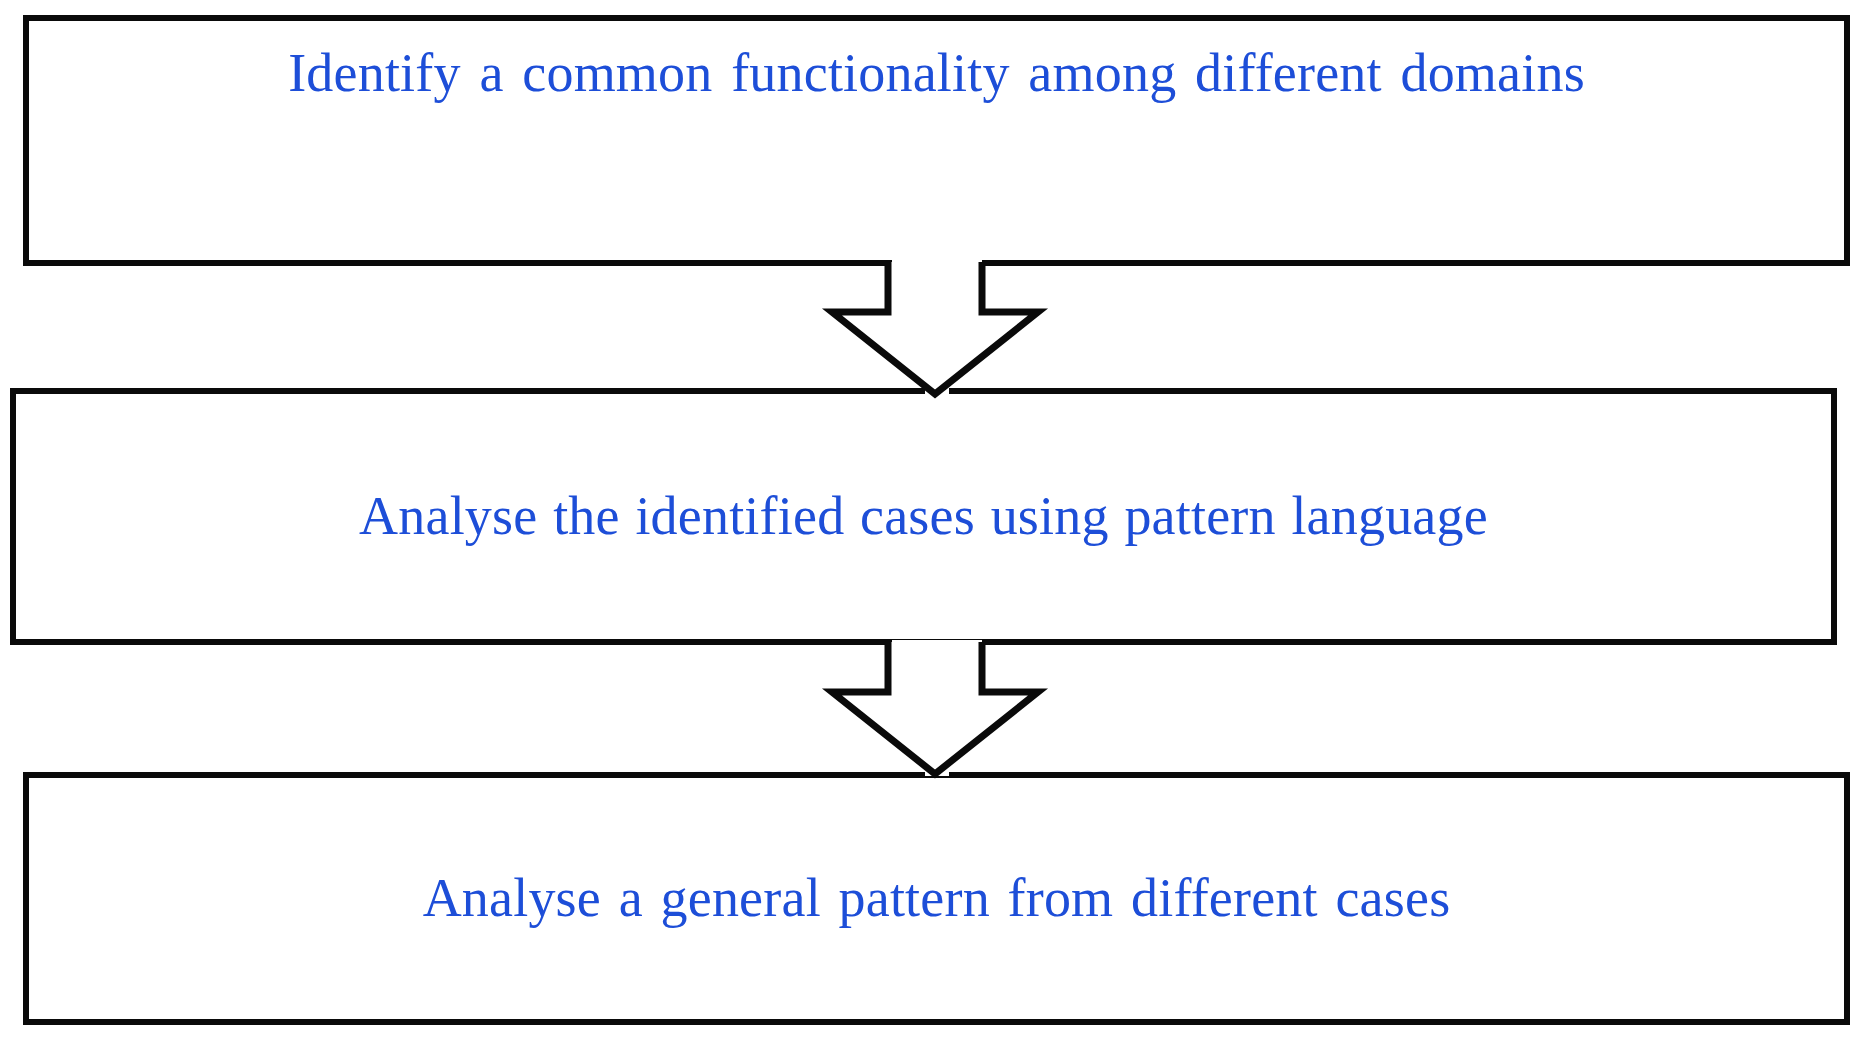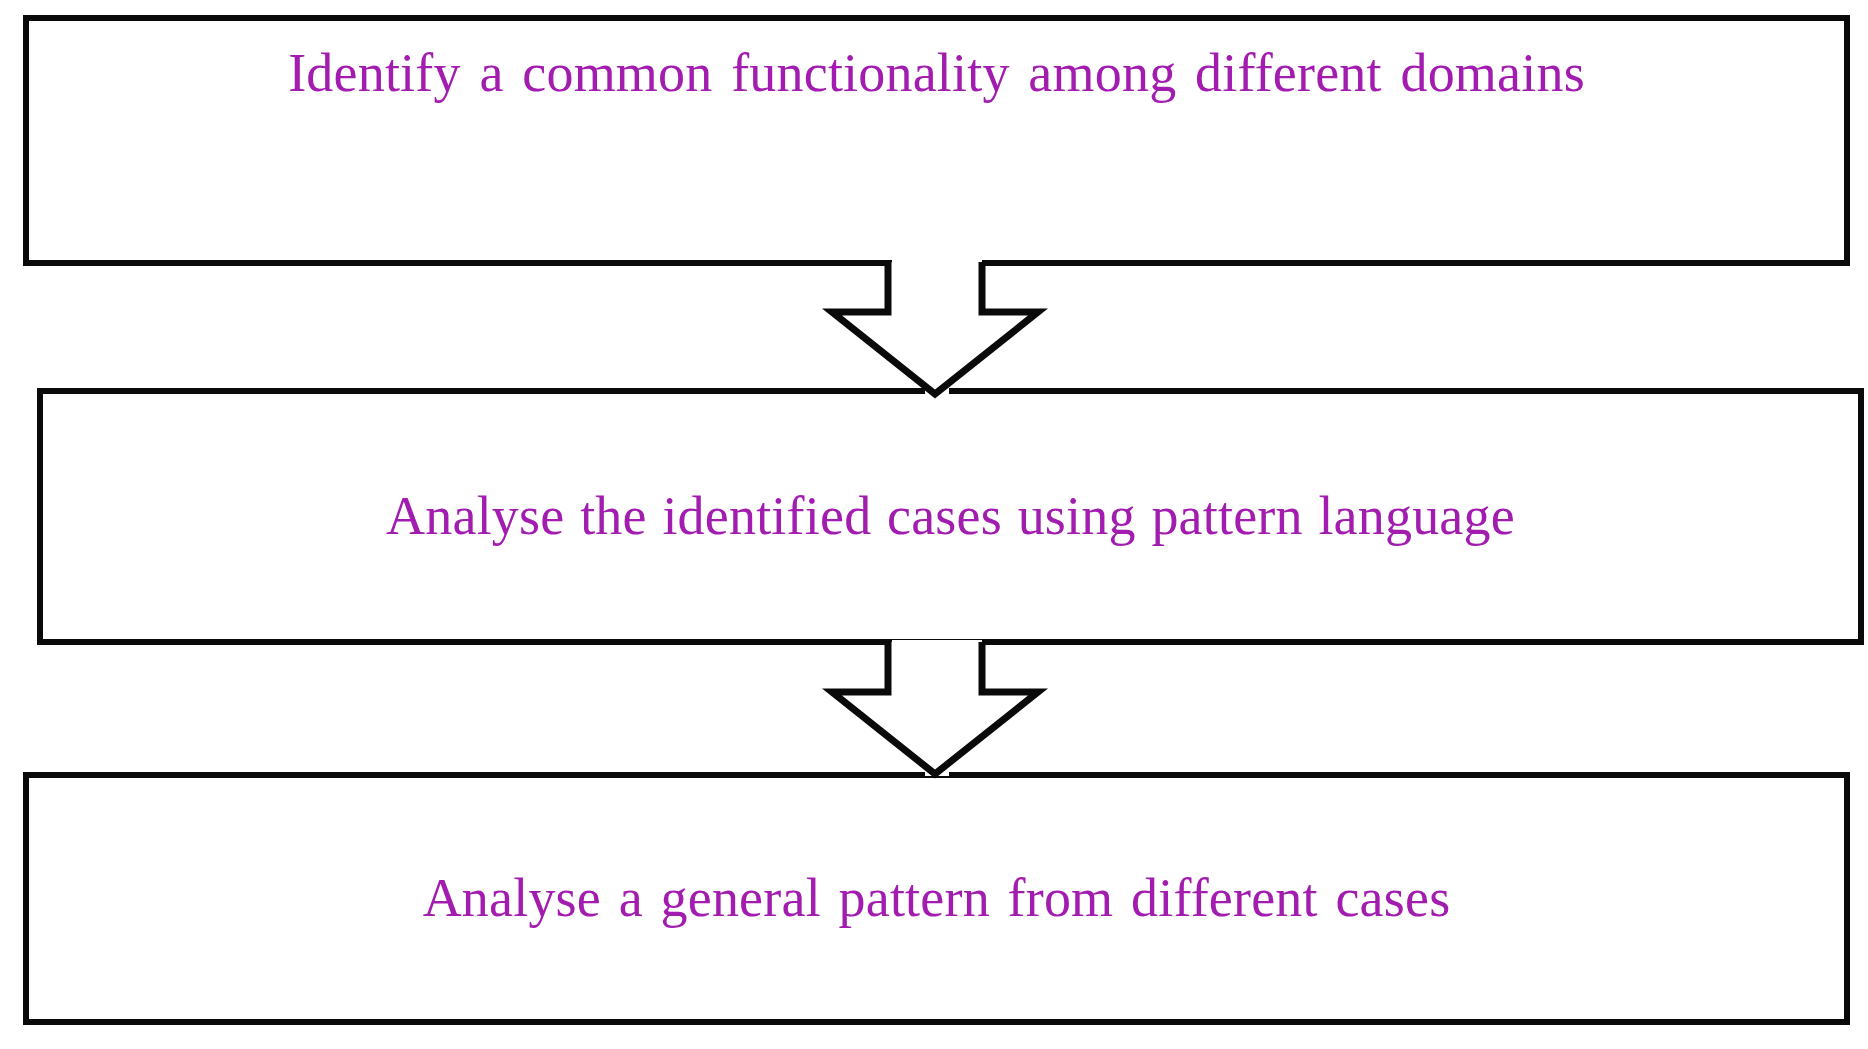--- a/index.html
+++ b/index.html
@@ -23,21 +23,21 @@
     background: #ffffff;
     border: 6px solid #0a0a0a;
     display: flex;
     align-items: center;
     justify-content: center;
     z-index: 1;
   }
   .step-text {
     display: block;
     width: 100%;
-    color: #a21caf;
+    color: #1d4ed8;
     font-size: 54px;
     line-height: 1.12;
     text-align: center;
     letter-spacing: 0.2px;
   }
   
   #box-1 {
     left: 23px;
     top: 15px;
     width: 1827px;
@@ -45,21 +45,21 @@
     align-items: flex-start;
   }
   #box-1 .step-text {
     padding: 22px 78px 0 78px;
     box-sizing: border-box;
     text-align: justify;
     text-align-last: center;
     word-spacing: 5px;
   }
   #box-2 {
-    left: 37px;
+    left: 10px;
     top: 388px;
     width: 1827px;
     height: 257px;
   }
   #box-2 .step-text {
     padding: 0 40px;
     box-sizing: border-box;
     word-spacing: 2px;
   }
   #box-3 {

